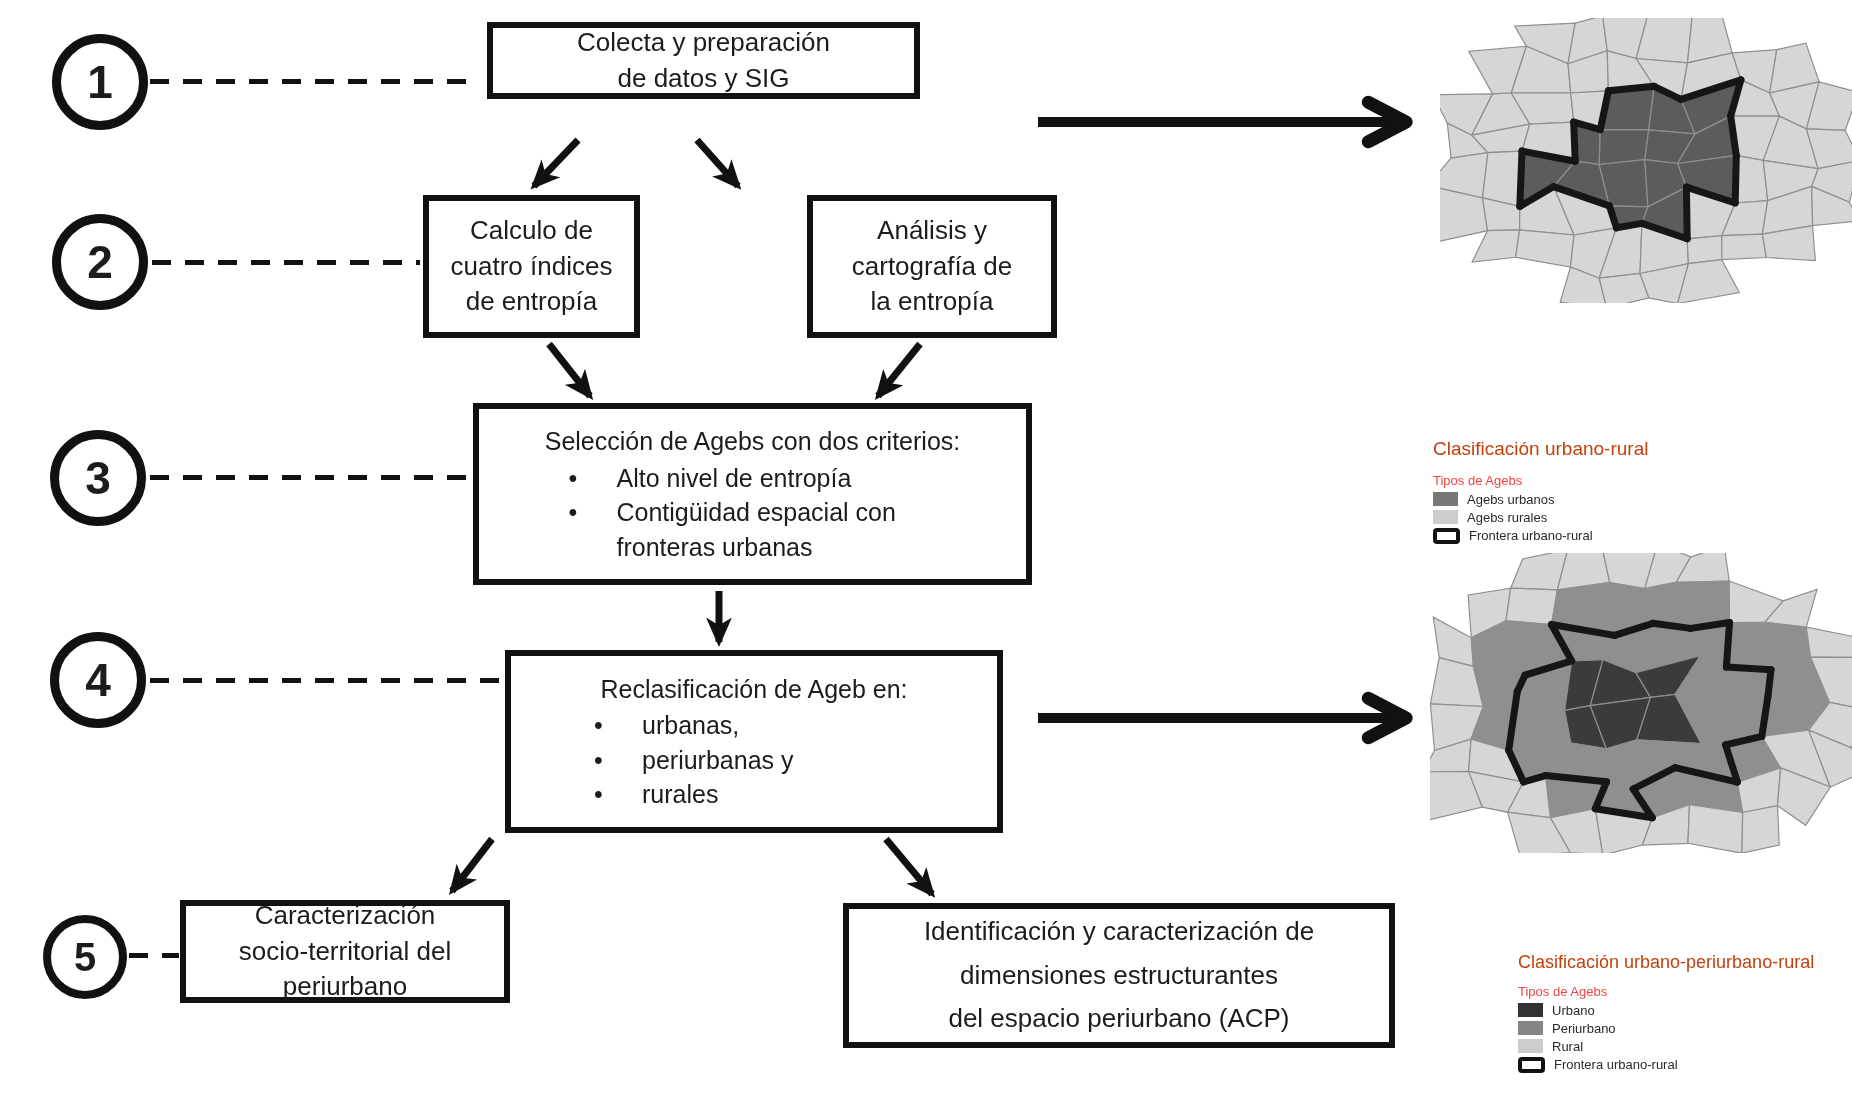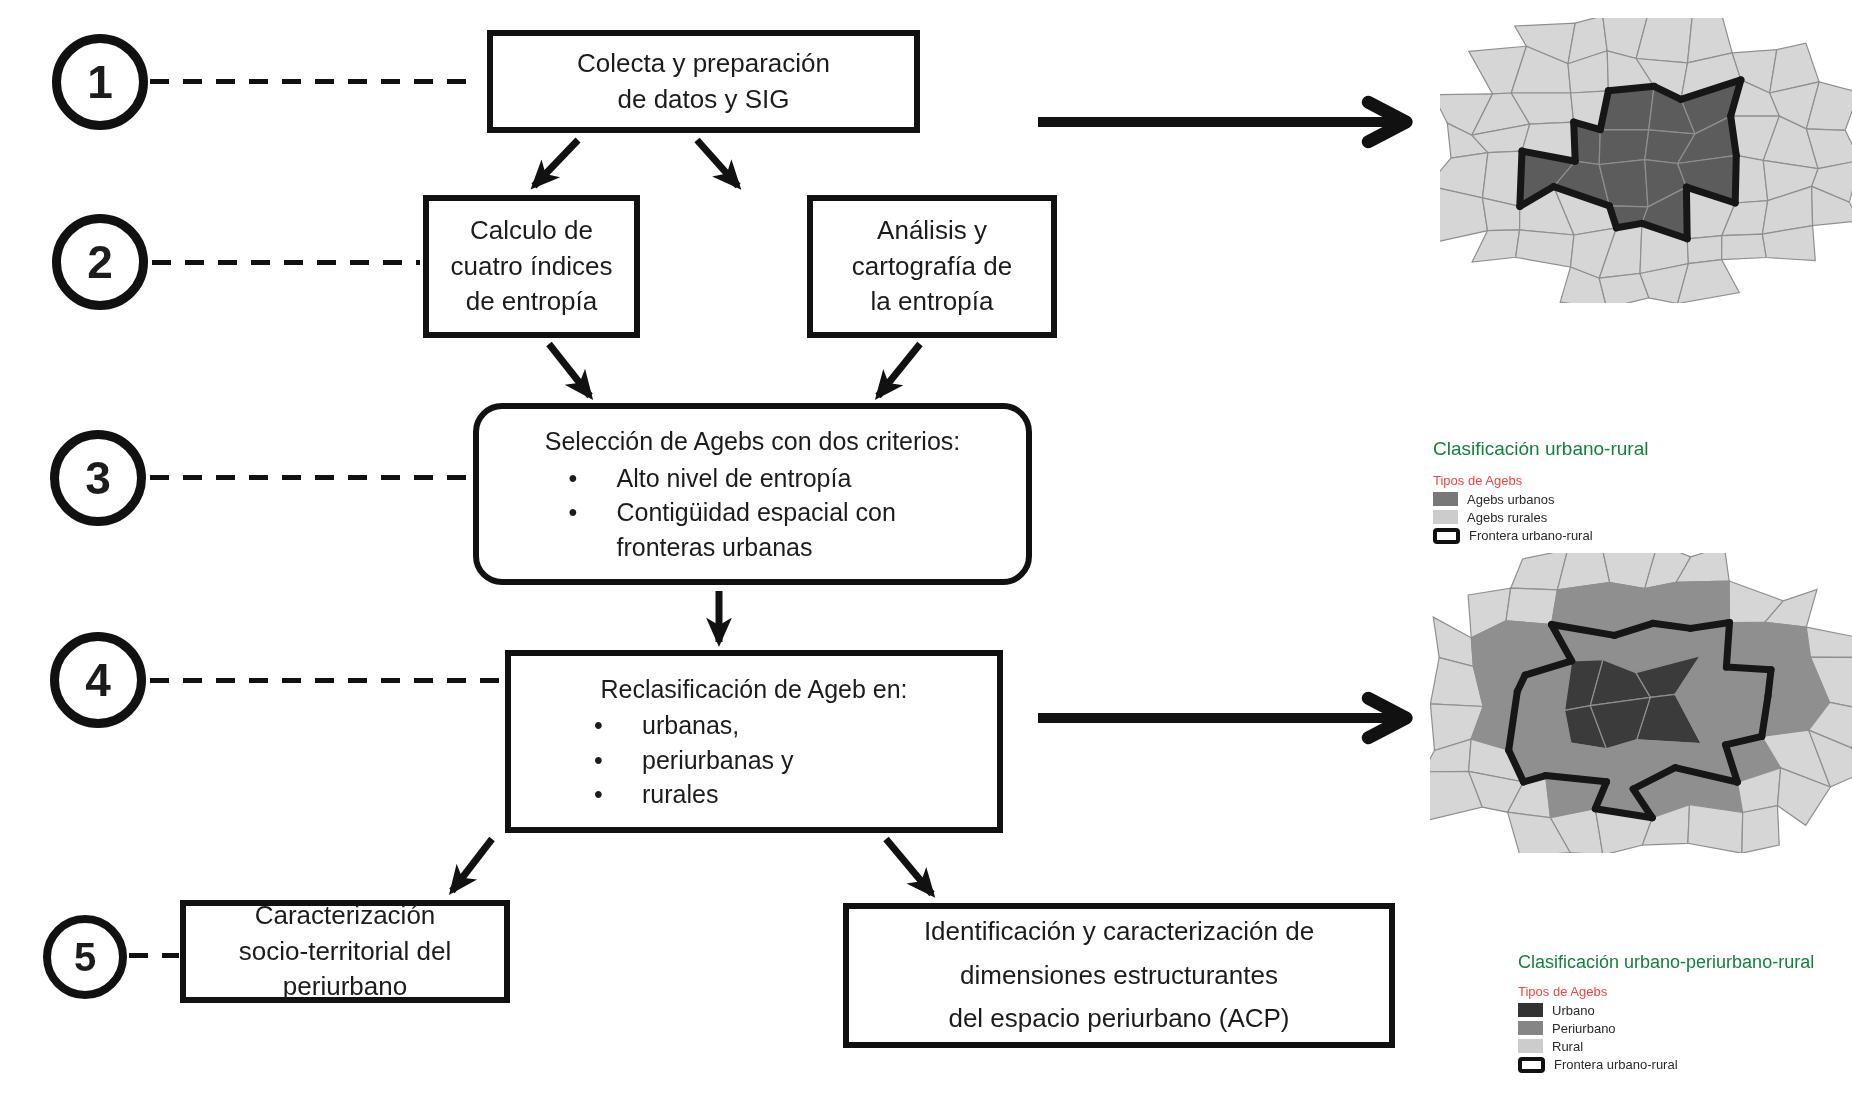--- a/index.html
+++ b/index.html
@@ -27,21 +27,21 @@
   .fbox .heading{font-size:25px;}
 
   
   .arrow-layer{position:absolute;left:0;top:0;pointer-events:none;}
 
   
   .map{position:absolute;}
 
   
   .legend{position:absolute;}
-  .legend .lg-title{font-size:19px;color:#15803d;margin:0 0 13px 0;}
+  .legend .lg-title{font-size:19px;color:#c2410c;margin:0 0 13px 0;}
   .legend .lg-sub{font-size:13px;color:#ef4444;margin:0 0 4px 0;}
   .legend .lg-item{display:flex;margin:3px 0;}
   .legend .swatch{width:25px;height:14px;margin-right:9px;flex:0 0 auto;}
   .legend .swatch.outline{box-sizing:border-box;width:27px;height:16px;background:#fff;
                           border:4.5px solid #111;border-radius:4px;}
   .legend .lg-label{font-size:13px;color:#2a2a2a;white-space:nowrap;}
 </style>
 </head>
 <body>
 
@@ -62,38 +62,38 @@
   <div class="step-circle small" style="left:43px;top:915px;width:84px;height:84px;border-width:8px;">
     <span class="num">5</span>
   </div>
 
   <div class="dash" style="left:150px;top:79px;width:330px;"></div>
   <div class="dash" style="left:152px;top:260px;width:268px;"></div>
   <div class="dash" style="left:150px;top:475px;width:320px;"></div>
   <div class="dash" style="left:150px;top:678px;width:352px;"></div>
   <div class="dash" style="left:129px;top:953px;width:50px;"></div>
 
-  <div class="fbox" style="left:487px;top:30px;width:433px;height:103px;">
+  <div class="fbox" style="left:487px;top:22px;width:433px;height:77px;">
     <span class="ln">Colecta y preparación</span>
     <span class="ln">de datos y SIG</span>
   </div>
 
   <div class="fbox" style="left:423px;top:195px;width:217px;height:143px;">
     <span class="ln">Calculo de</span>
     <span class="ln">cuatro índices</span>
     <span class="ln">de entropía</span>
   </div>
 
   <div class="fbox" style="left:807px;top:195px;width:250px;height:143px;">
     <span class="ln">Análisis y</span>
     <span class="ln">cartografía de</span>
     <span class="ln">la entropía</span>
   </div>
 
-  <div class="fbox" style="left:473px;top:403px;width:559px;height:182px;border-radius:29px;">
+  <div class="fbox" style="left:473px;top:403px;width:559px;height:182px;">
     <span class="heading">Selección de Agebs con dos criterios:</span>
     <ul style="width:388px;">
       <li>Alto nivel de entropía</li>
       <li>Contigüidad espacial con fronteras urbanas</li>
     </ul>
   </div>
 
   <div class="fbox" style="left:505px;top:650px;width:498px;height:183px;">
     <span class="heading">Reclasificación de Ageb en:</span>
     <ul style="width:280px;margin-left:-60px;">

